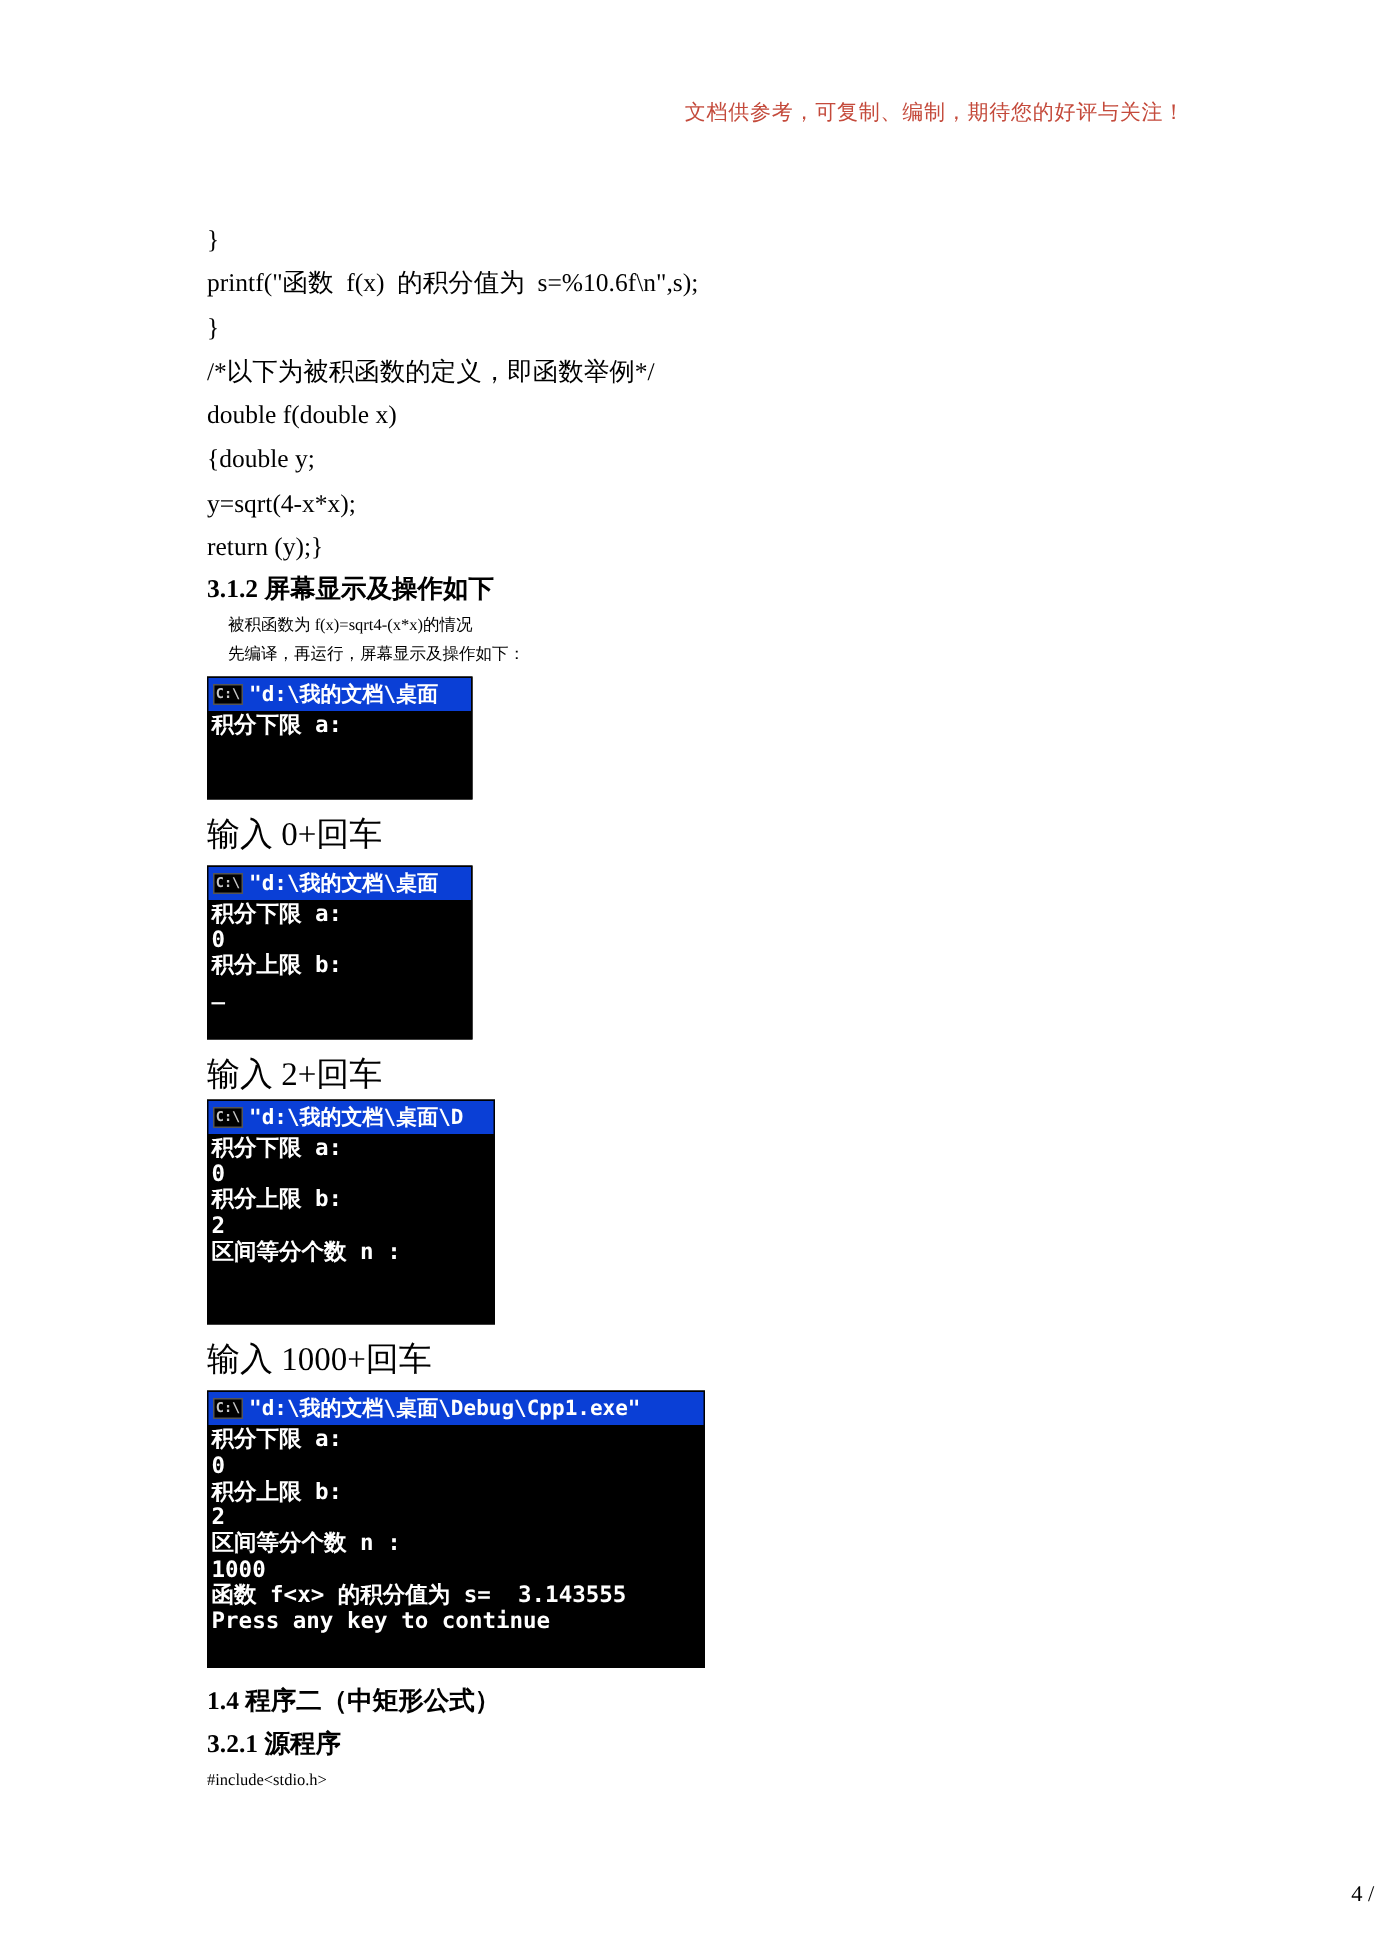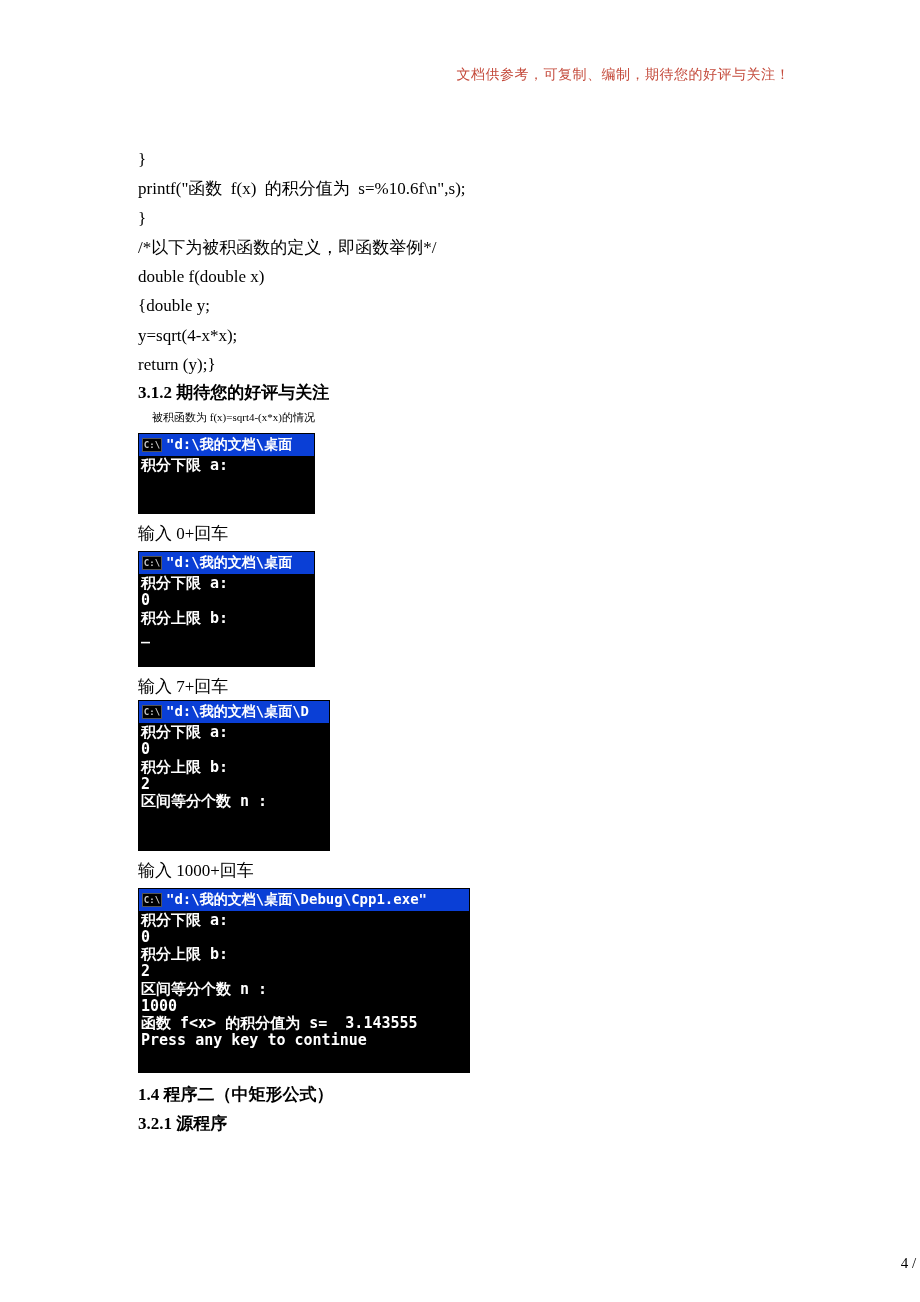--- a/index.html
+++ b/index.html
@@ -75,21 +75,21 @@
   .term-body{
     font-family:"SimSun","NSimSun","MS Gothic",monospace;
     font-weight:bold;
     font-size:15px;
     color:#fff;
     padding:1px 6px 22px 2px;
     line-height:1.15;
     white-space:pre;
   }
   .caption{
-    font-size:17px;
+    font-size:22px;
     margin:4px 0 2px 0;
   }
   .footer{
     position:absolute;
     bottom:30px;
     left:0;
     width:100%;
     text-align:right;
     font-size:15px;
     padding-left:15px;
@@ -105,22 +105,23 @@
   <div class="code-block">
 <span>}</span>
 <span>printf("函数  f(x)  的积分值为  s=%10.6f\n",s);</span>
 <span>}</span>
 <span>/*以下为被积函数的定义，即函数举例*/</span>
 <span>double f(double x)</span>
 <span>{double y;</span>
 <span>y=sqrt(4-x*x);</span>
 <span>return (y);}</span></div>
 
-  <div class="heading">3.1.2 期待您的好评与关注</div>
+  <div class="heading">3.1.2 屏幕显示及操作如下</div>
   <div class="body-text indent">被积函数为 f(x)=sqrt4-(x*x)的情况</div>
+  <div class="body-text indent">先编译，再运行，屏幕显示及操作如下：</div>
 
   <div class="term">
     <div class="term-window" style="min-width:175px;">
       <div class="term-title">
         <span class="cmd-badge">C:\</span>
         <span>"d:\我的文档\桌面</span>
       </div>
       <div class="term-body">积分下限 a:
  </div>
     </div>
@@ -132,21 +133,21 @@
       <div class="term-title">
         <span class="cmd-badge">C:\</span>
         <span>"d:\我的文档\桌面</span>
       </div>
       <div class="term-body">积分下限 a:
 0
 积分上限 b:
 _</div>
     </div>
   </div>
-  <div class="caption">输入 7+回车</div>
+  <div class="caption">输入 2+回车</div>
 
   <div class="term" style="margin-top:2px;">
     <div class="term-window" style="min-width:190px;">
       <div class="term-title">
         <span class="cmd-badge">C:\</span>
         <span>"d:\我的文档\桌面\D</span>
       </div>
       <div class="term-body">积分下限 a:
 0
 积分上限 b:
@@ -169,15 +170,16 @@
 2
 区间等分个数 n :
 1000
 函数 f&lt;x&gt; 的积分值为 s=  3.143555
 Press any key to continue</div>
     </div>
   </div>
 
   <div class="heading" style="margin-top:6px;">1.4 程序二（中矩形公式）</div>
   <div class="heading">3.2.1 源程序</div>
+  <div class="body-text">#include&lt;stdio.h&gt;</div>
 
   <div class="footer">4  /  13</div>
 </div>
 
 </body></html>

